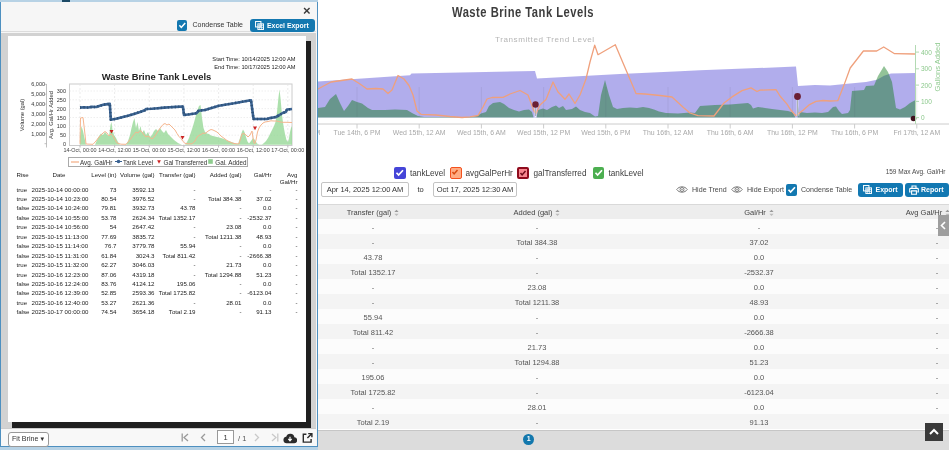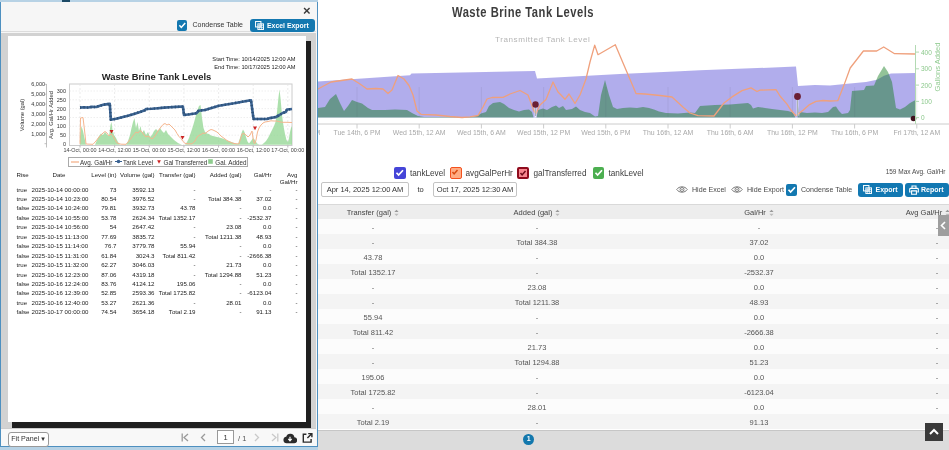--- a/index.html
+++ b/index.html
@@ -5,21 +5,21 @@
   html,body{margin:0;padding:0;}
   body{font-family:"Liberation Sans",sans-serif;}
   #page{position:relative;width:949px;height:450px;background:#fff;overflow:hidden;}
   .abs{position:absolute;}
 </style>
 </head>
 <body>
 <div id="page">
 
   <div class="abs" style="left:452px;top:4px;font-size:11.2px;font-weight:bold;color:#3d3d3d;letter-spacing:0.5px;white-space:nowrap;transform:scaleY(1.28);transform-origin:left top;">Waste Brine Tank Levels</div>
-  <div class="abs" style="left:495px;top:34.5px;font-size:8.1px;color:#b6b6b6;letter-spacing:0.55px;white-space:nowrap;">Transmitted Tank Level</div>
+  <div class="abs" style="left:495px;top:34.5px;font-size:8.1px;color:#b6b6b6;letter-spacing:0.55px;white-space:nowrap;">Transmitted Trend Level</div>
 
   <svg class="abs" id="bigchart" style="left:0;top:0;" width="949" height="160">
       <polygon points="294,84.5 318,81.5 410,75.2 411.5,73.6 535,71 537,78.5 620,74 680,71.2 700,70.2 796,66.6 798,86 815,85 830,85.6 850,83.6 866,82 877,79.7 884,75.8 891,73.4 915.5,73 915.5,117.4 294,117.4" fill="#635BD9" fill-opacity="0.5"></polygon>
       <polygon points="294,112 318,108 325,107 330,99 336,94 340,103 344,111 348,106 352,100 357,102 362,103.5 368,108 372,110 385,110 395,109.5 407,110 412,113 418,116 424,117 470,117 477,116 481,113.5 486,112 489,106 493,103 500,102 504,104 509,108 514,110 519,111.5 524,110 529,109.5 532,112 533.5,117.4 536.5,117.4 538,110 543,108.5 547,110 552,107 556,105.5 559,108 563,106 566,110 572,109 576,106.5 580,110 585,112 590,113 595,116.5 598,116 601,95 605,80 609,95 613,107 617,109 623,108 630,107.5 637,108 643,107 649,108 654,109.5 659,111.5 666,113 678,113.5 690,112.5 695,113 700,106 715,105 730,104.5 742,103.5 748,103 751,105 753,108.5 758,107 765,108 772,109 780,110 788,111 793,112.5 795.3,117.4 797.6,117.4 798.2,106 799,117.4 800,112 807,113 815,112.5 822,113 828,112 833,107 836,106.5 839,111 842,114 848,113 850,110 852,91 858,90.5 864,90 866,86 874,85.5 878,76 884,66 888,72 892,82 896,108 900,109.5 905,107 910,103 915.5,100 915.5,117.4 294,117.4" fill="#0F7A1B" fill-opacity="0.45"></polygon>
       <line x1="294.8" y1="87" x2="294.8" y2="117" stroke="#50506e" stroke-opacity="0.1" stroke-width="1"></line>
       <line x1="357" y1="87" x2="357" y2="117" stroke="#50506e" stroke-opacity="0.1" stroke-width="1"></line>
       <line x1="419.2" y1="87" x2="419.2" y2="117" stroke="#50506e" stroke-opacity="0.1" stroke-width="1"></line>
       <line x1="481.4" y1="87" x2="481.4" y2="117" stroke="#50506e" stroke-opacity="0.1" stroke-width="1"></line>
       <line x1="543.6" y1="87" x2="543.6" y2="117" stroke="#50506e" stroke-opacity="0.1" stroke-width="1"></line>
       <line x1="605.8" y1="87" x2="605.8" y2="117" stroke="#50506e" stroke-opacity="0.1" stroke-width="1"></line>
@@ -104,21 +104,21 @@
 
   <div id="controls">
       <div class="abs" style="left:321px;top:182px;width:88px;height:15px;border:1px solid #c4c4c4;border-radius:2px;box-sizing:border-box;font-size:7.5px;color:#333;text-align:center;line-height:13px;background:#fff;white-space:nowrap;">Apr 14, 2025 12:00 AM</div>
       <div class="abs" style="left:417.5px;top:185px;font-size:7.5px;color:#333;">to</div>
       <div class="abs" style="left:433px;top:182px;width:84px;height:15px;border:1px solid #c4c4c4;border-radius:2px;box-sizing:border-box;font-size:7.5px;color:#333;text-align:center;line-height:13px;background:#fff;white-space:nowrap;">Oct 17, 2025 12:30 AM</div>
       <svg class="abs" style="left:676px;top:185px;" width="12" height="9" viewBox="0 0 12 9">
         <path d="M0.7 4.5 C3.1 0.9 8.9 0.9 11.3 4.5 C8.9 8.1 3.1 8.1 0.7 4.5 Z" fill="none" stroke="#7d7d7d" stroke-width="1"></path>
         <circle cx="6" cy="4.5" r="2" fill="none" stroke="#7d7d7d" stroke-width="1"></circle>
         <circle cx="6" cy="4.5" r="0.75" fill="#7d7d7d"></circle>
       </svg>
-      <div class="abs" style="left:692px;top:186px;font-size:7.1px;color:#4a4a4a;">Hide Excel</div>
+      <div class="abs" style="left:692px;top:186px;font-size:7.1px;color:#4a4a4a;">Hide Trend</div>
       <svg class="abs" style="left:731px;top:185px;" width="12" height="9" viewBox="0 0 12 9">
         <path d="M0.7 4.5 C3.1 0.9 8.9 0.9 11.3 4.5 C8.9 8.1 3.1 8.1 0.7 4.5 Z" fill="none" stroke="#7d7d7d" stroke-width="1"></path>
         <circle cx="6" cy="4.5" r="2" fill="none" stroke="#7d7d7d" stroke-width="1"></circle>
         <circle cx="6" cy="4.5" r="0.75" fill="#7d7d7d"></circle>
       </svg>
       <div class="abs" style="left:747px;top:186px;font-size:7.1px;color:#4a4a4a;">Hide Export</div>
       <div class="abs" style="left:785.5px;top:184px;width:11.5px;height:11.5px;background:#1378b0;border-radius:2px;">
         <svg style="display:block" width="11.5" height="11.5" viewBox="0 0 11.5 11.5">
           <path d="M2.5 5.8 L4.6 8.1 L9 3.2" stroke="#fff" stroke-width="1.7" fill="none"></path>
         </svg>
@@ -477,21 +477,21 @@
             <div class="abs" style="top:272.35px;font-size:6.15px;color:#222;white-space:nowrap;left:87px;width:60px;text-align:right;">3654.18</div>
             <div class="abs" style="top:272.35px;font-size:6.15px;color:#222;white-space:nowrap;left:128px;width:60px;text-align:right;">Total 2.19</div>
             <div class="abs" style="top:272.35px;font-size:6.15px;color:#222;white-space:nowrap;left:174px;width:60px;text-align:right;">-</div>
             <div class="abs" style="top:272.35px;font-size:6.15px;color:#222;white-space:nowrap;left:204px;width:60px;text-align:right;">91.13</div>
             <div class="abs" style="top:272.35px;font-size:6.15px;color:#222;white-space:nowrap;left:230px;width:60px;text-align:right;">-</div>
           </div>
       </div>
     </div>
 
     <div class="abs" style="left:0;top:426px;width:315px;height:17px;background:#f8f8f8;border-top:1px solid #ccc;">
-      <div class="abs" style="left:6.5px;top:2.5px;width:39px;height:13px;background:#fff;border:1px solid #999;border-radius:3px;font-size:7.1px;color:#333;text-align:center;line-height:13px;">Fit Panel ▾</div>
+      <div class="abs" style="left:6.5px;top:2.5px;width:39px;height:13px;background:#fff;border:1px solid #999;border-radius:3px;font-size:7.1px;color:#333;text-align:center;line-height:13px;">Fit Brine ▾</div>
       <svg class="abs" style="left:180px;top:4px;" width="8" height="9" viewBox="0 0 8 9">
           <path d="M7 1 L3 4.5 L7 8" stroke="#9a9a9a" stroke-width="1.3" fill="none"></path>
           <line x1="1.2" y1="0.5" x2="1.2" y2="8.5" stroke="#9a9a9a" stroke-width="1.3"></line>
         </svg>
       <svg class="abs" style="left:199px;top:4px;" width="6" height="9" viewBox="0 0 6 9">
           <path d="M5 1 L1.5 4.5 L5 8" stroke="#9a9a9a" stroke-width="1.3" fill="none"></path>
         </svg>
       <div class="abs" style="left:216px;top:1px;width:17px;height:14px;background:#fff;border:1px solid #999;font-size:7.5px;color:#333;text-align:center;line-height:14px;box-sizing:border-box;">1</div>
       <div class="abs" style="left:237px;top:4.5px;font-size:7.5px;color:#555;">/ 1</div>
       <svg class="abs" style="left:253px;top:4px;" width="6" height="9" viewBox="0 0 6 9">

